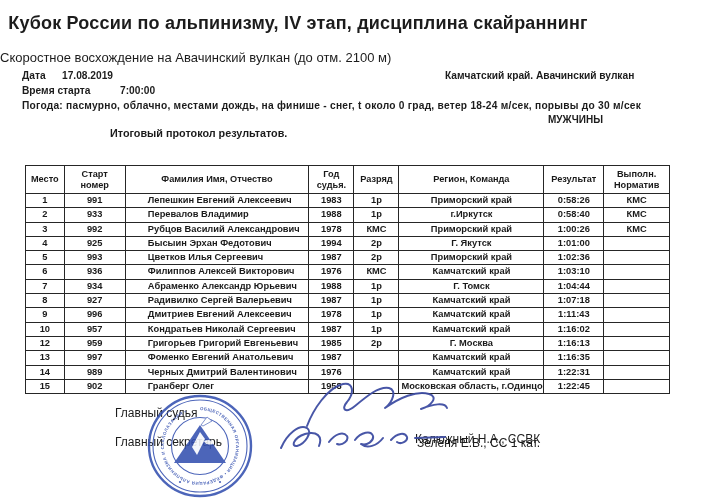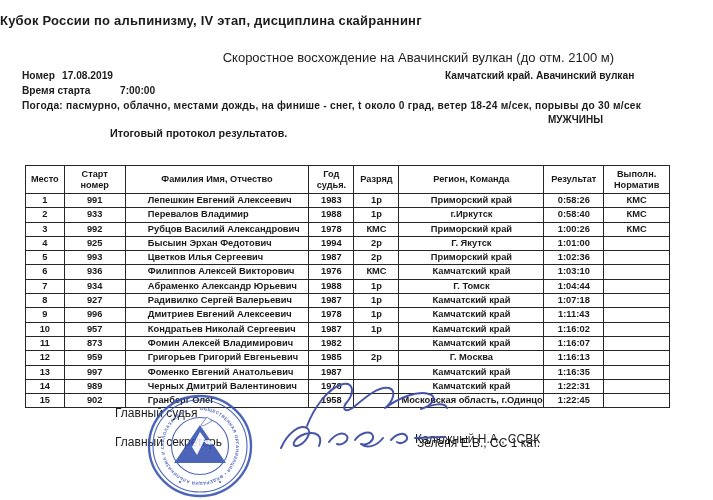--- a/index.html
+++ b/index.html
@@ -1,23 +1,23 @@
 <!DOCTYPE html>
 <html><head>
 <meta charset="utf-8">
 <style>
   html,body { margin:0; padding:0; background:#ffffff; }
   .page {
     position:relative; width:713px; height:500px; background:#ffffff;
     font-family:"Liberation Sans", sans-serif; color:#1c1c1c; overflow:hidden;
   }
   .abs { position:absolute; }
-  .doc-title   { top:13px; left:0; width:596px; text-align:left; font-size:13px; font-weight:700; letter-spacing:.2px; }
+  .doc-title   { top:13px; left:0; width:596px; text-align:center; font-size:18px; font-weight:700; letter-spacing:.2px; }
   .doc-code    { top:37px; left:0; width:596px; text-align:center; font-size:9.6px; font-weight:700; }
-  .doc-event   { top:50px; left:0; width:596px; text-align:right; font-size:13px; font-weight:500;margin-left:18px; }
+  .doc-event   { top:50px; left:0; width:596px; text-align:left; font-size:13px; font-weight:500; }
   .meta        { font-size:10.2px; font-weight:600; }
   .lbl-date    { top:70px; left:22px; }
   .val-date    { top:70px; left:62px; }
   .venue       { top:70px; left:445px; }
   .lbl-start   { top:85px; left:22px; }
   .val-start   { top:85px; left:120px; }
   .weather     { top:100px; left:22px; width:660px; letter-spacing:.25px; }
   .category    { top:114px; left:548px; font-size:10px; font-weight:700; }
   .protocol-h  { top:127px; left:110px; font-size:10.8px; font-weight:700; }
 
@@ -47,21 +47,21 @@
   .ink-path  { stroke:#3f4ea3; stroke-width:2; fill:none; stroke-linecap:round; stroke-linejoin:round; }
 </style>
 </head>
 <body>
 
 <div class="page">
 
   <div class="abs doc-title">Кубок России по альпинизму, IV этап, дисциплина скайраннинг</div>
   <div class="abs doc-event">Скоростное восхождение на Авачинский вулкан (до отм. 2100 м)</div>
 
-  <div class="abs meta lbl-date">Номер</div>
+  <div class="abs meta lbl-date">Дата</div>
   <div class="abs meta val-date">17.08.2019</div>
   <div class="abs meta venue">Камчатский край. Авачинский вулкан</div>
   <div class="abs meta lbl-start">Время старта</div>
   <div class="abs meta val-start">7:00:00</div>
   <div class="abs meta weather">Погода: пасмурно, облачно, местами дождь, на финише - снег, t около 0 град, ветер 18-24 м/сек, порывы до 30 м/сек</div>
   <div class="abs category">МУЖЧИНЫ</div>
   <div class="abs protocol-h">Итоговый протокол результатов.</div>
 
   <table class="results">
     <colgroup>
@@ -181,30 +181,20 @@
           <td class="c0">10</td>
           <td class="c1">957</td>
           <td class="c2">Кондратьев Николай Сергеевич</td>
           <td class="c3">1987</td>
           <td class="c4">1р</td>
           <td class="c5">Камчатский край</td>
           <td class="c6">1:16:02</td>
           <td class="c7"></td>
         </tr>
         <tr>
-          <td class="c0">11</td>
-          <td class="c1">873</td>
-          <td class="c2">Фомин Алексей Владимирович</td>
-          <td class="c3">1982</td>
-          <td class="c4"></td>
-          <td class="c5">Камчатский край</td>
-          <td class="c6">1:16:07</td>
-          <td class="c7"></td>
-        </tr>
-        <tr>
           <td class="c0">12</td>
           <td class="c1">959</td>
           <td class="c2">Григорьев Григорий Евгеньевич</td>
           <td class="c3">1985</td>
           <td class="c4">2р</td>
           <td class="c5">Г. Москва</td>
           <td class="c6">1:16:13</td>
           <td class="c7"></td>
         </tr>
         <tr>

